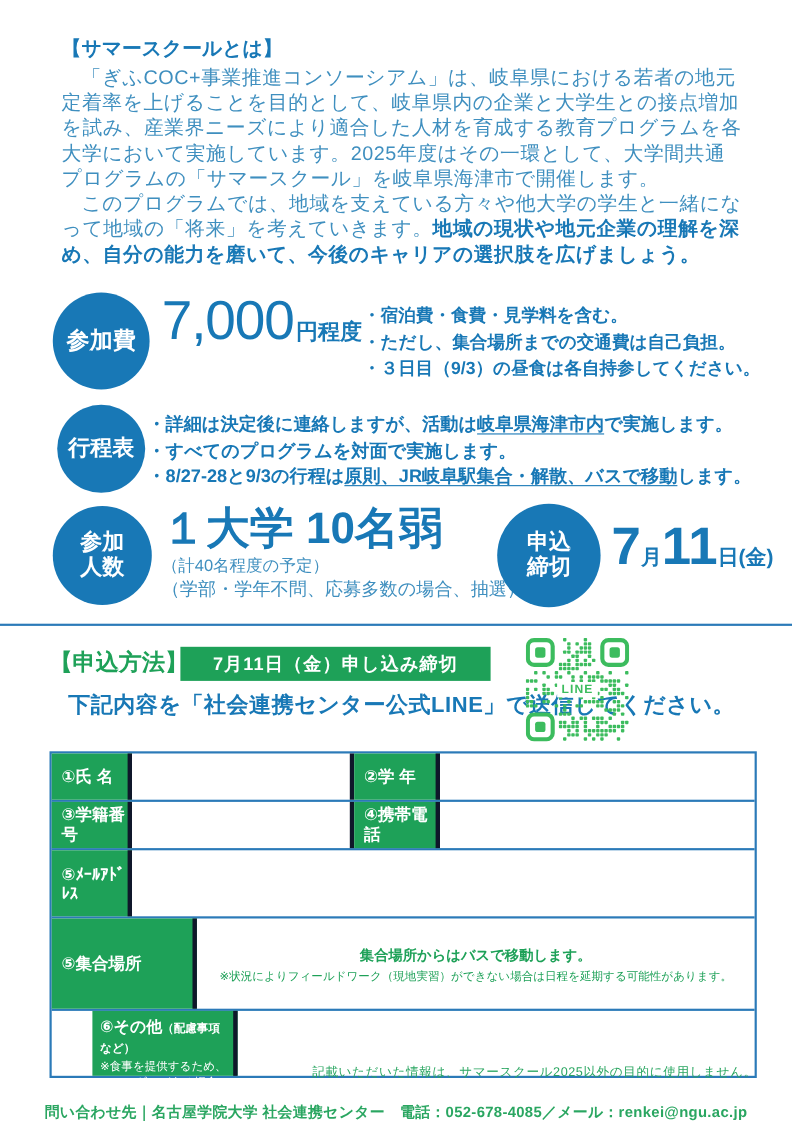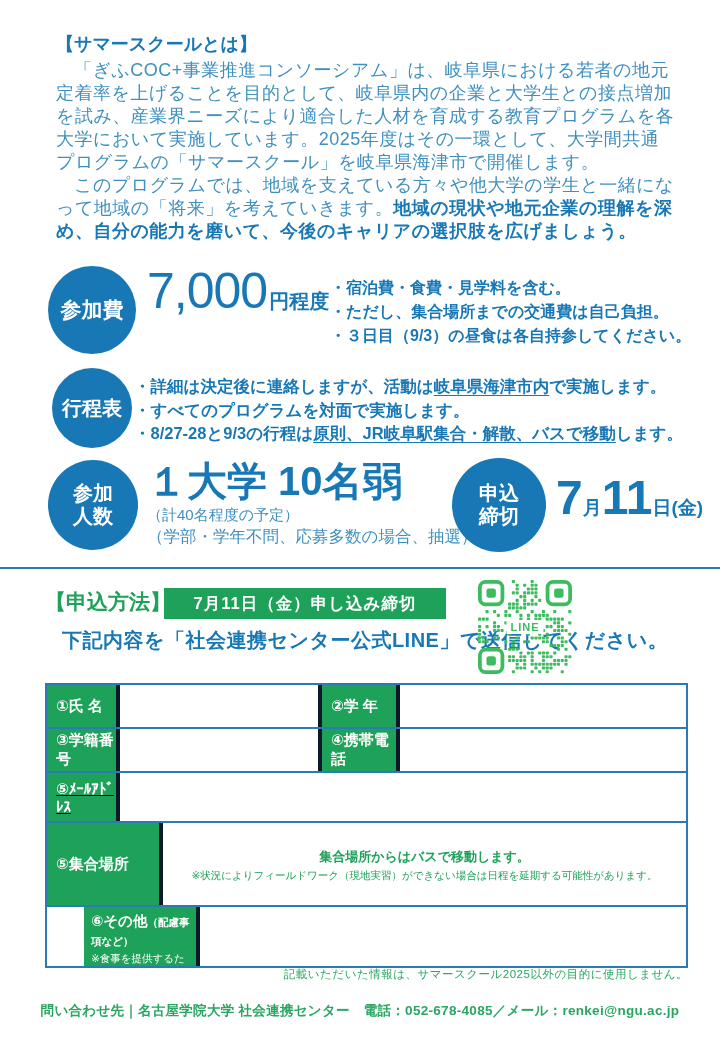--- a/index.html
+++ b/index.html
@@ -60,26 +60,26 @@
 
   
   .form { position:absolute; left:45px; top:683px; width:643px; border:2px solid #2b7ab8; background:#fff; }
   .frow { display:flex; border-bottom:2px solid #2b7ab8; }
   .frow:last-child { border-bottom:none;margin-left:37px; }
   .fcell { border-right:4px solid #0f172a; }
   .fcell:last-child { border-right:none; }
   .flabel { background:#1ea158; color:#fff; font-weight:bold; font-size:15px;
     display:flex; align-items:center; padding-left:9px; }
   .r12 { height:44px; }
-  .r3  { height:50px;text-decoration:underline; }
+  .r3  { height:62px; }
   .r4  { height:84px; }
   .r5  { height:59px; }
   .w-l1 { width:73px; }  .w-i1 { width:202px; } .w-l2 { width:78px; } .w-i2 { flex:1; }
   .w-l3 { width:73px; }  .w-wide { flex:1; }
-  .w-l4 { width:116px; }
+  .w-l4 { width:132px; }
   .meeting { flex:1; display:flex; flex-direction:column; align-items:center; justify-content:center;
     color:#1ea158; text-align:center; }
   .meeting .m1 { font-size:17px; font-weight:bold; letter-spacing:1px; }
   .meeting .m2 { font-size:13px; font-weight:bold; margin-top:3px; }
   .meeting .m3 { font-size:10.5px; margin-top:3px; }
   .other-label { background:#1ea158; color:#fff; padding:5px 4px 4px 7px; }
   .other-label .t1 { font-size:14.5px; font-weight:bold; }
   .other-label .t1s { font-size:10.5px; font-weight:bold; }
   .other-label .t2 { font-size:10.5px; line-height:14px; white-space:pre-line; margin-top:2px; }
 

